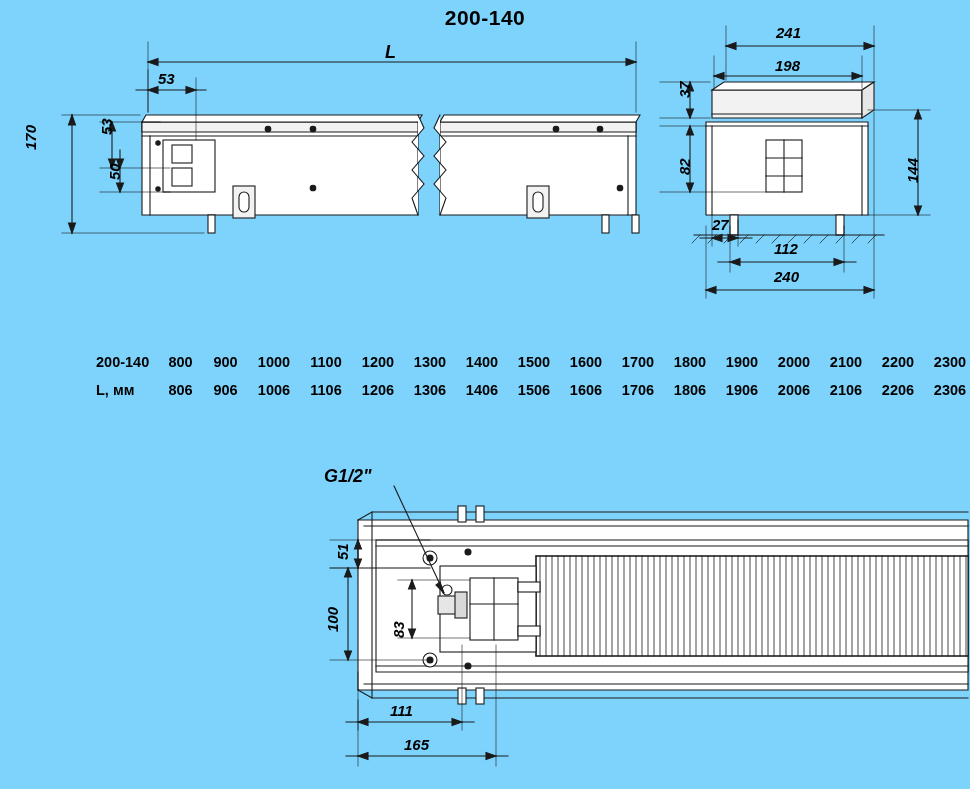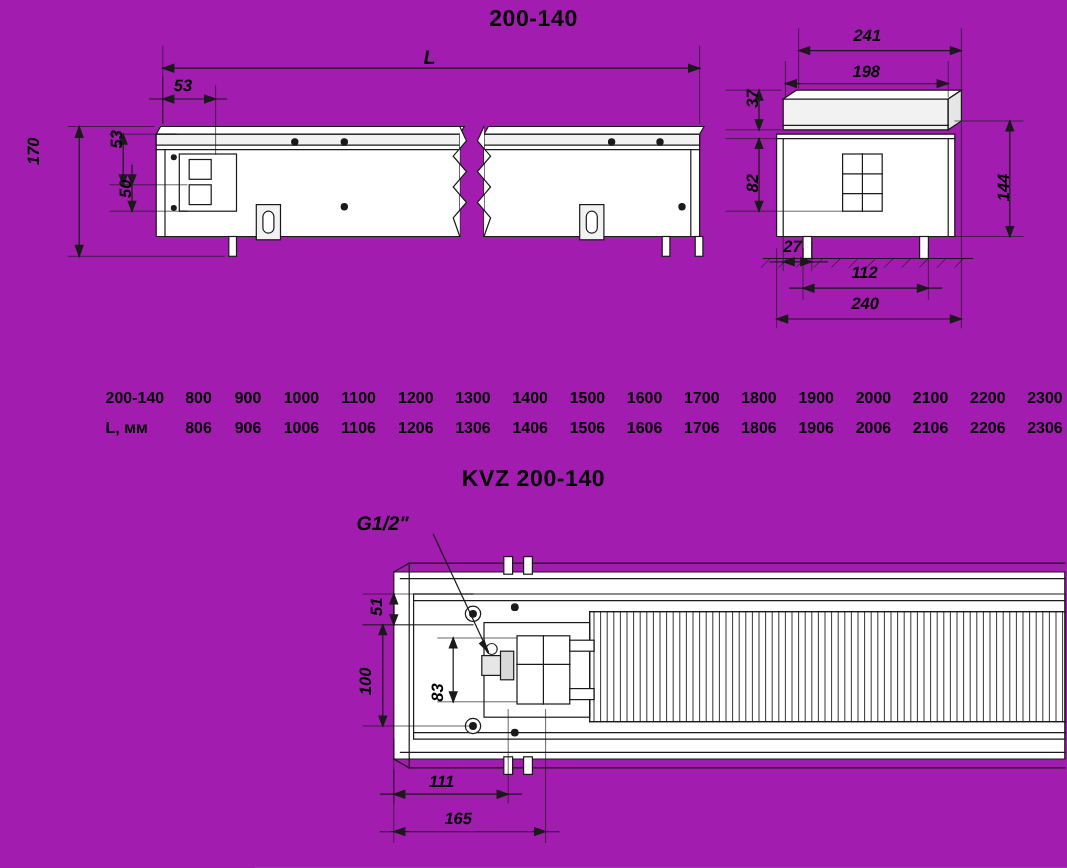--- a/index.html
+++ b/index.html
@@ -9,21 +9,21 @@
   }
   body {
     font-family: "Liberation Sans", sans-serif;
     color: #000000;
   }
   #page {
     position: relative;
     width: 970px;
     height: 789px;
     overflow: hidden;
-    background: #a21caf;
+    background: #7dd3fc;
   }
   .title {
     position: absolute;
     font-weight: bold;
     font-size: 21px;
     letter-spacing: 0.5px;
     white-space: nowrap;
   }
   #title-top {
     left: 0; right: 0;
@@ -63,21 +63,20 @@
     font-style: italic;
     white-space: nowrap;
   }
 </style>
 </head>
 <body>
 
 <div id="page">
 
   <div class="title" id="title-top">200-140</div>
-  <div class="title" id="title-mid">KVZ 200-140</div>
 
   <svg width="970" height="789">
     <g stroke="#1a1a1a" fill="none" stroke-width="1.1" stroke-linecap="square">
 
       <path d="M142 122 L418 122 L418 215 L142 215 Z" fill="#ffffff"></path>
 
       <path d="M142 122 L418 122 L418 132 L142 132 Z" fill="#f2f2f2"></path>
       <path d="M146 115 L422 115 L418 122 L142 122 Z" fill="#ffffff"></path>
       <line x1="142" y1="136" x2="418" y2="136"></line>
 

